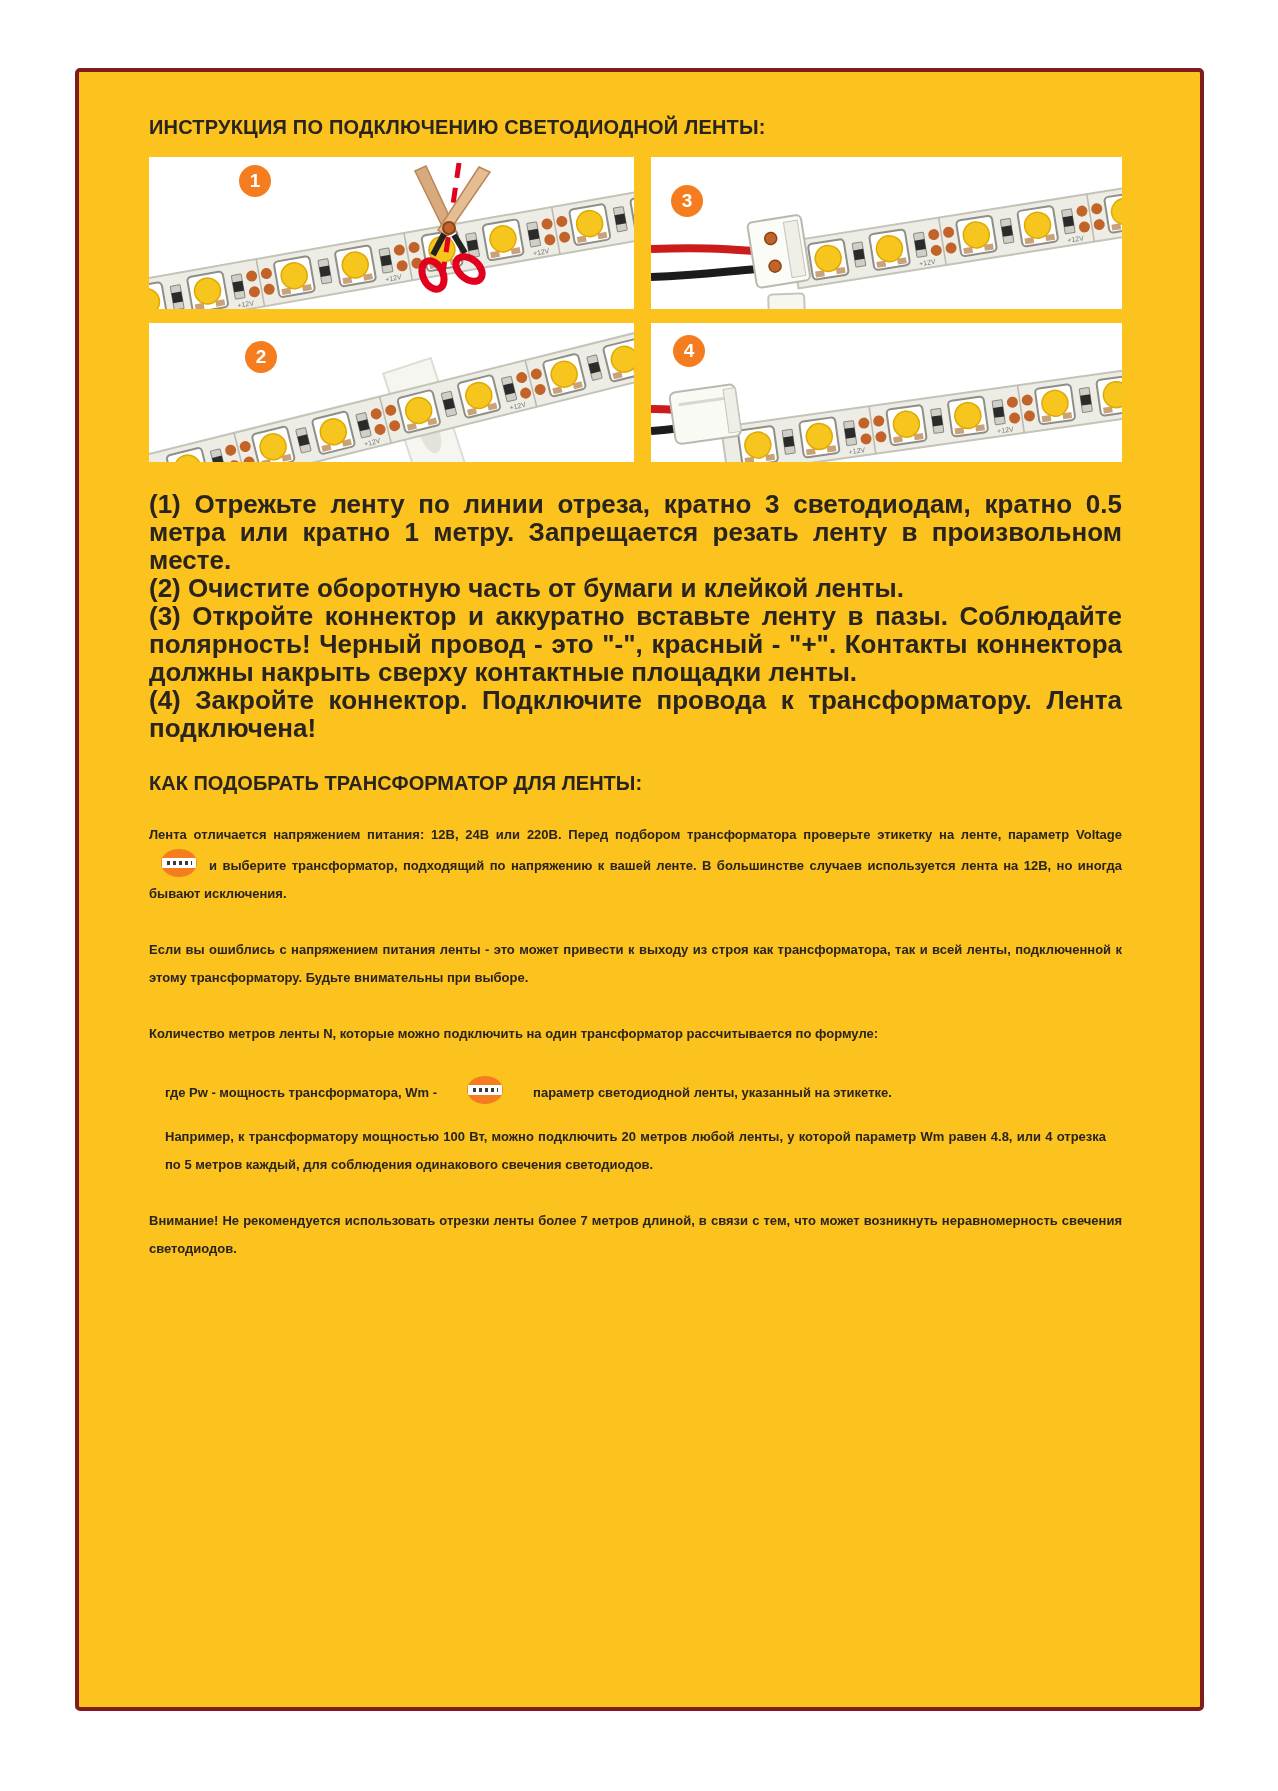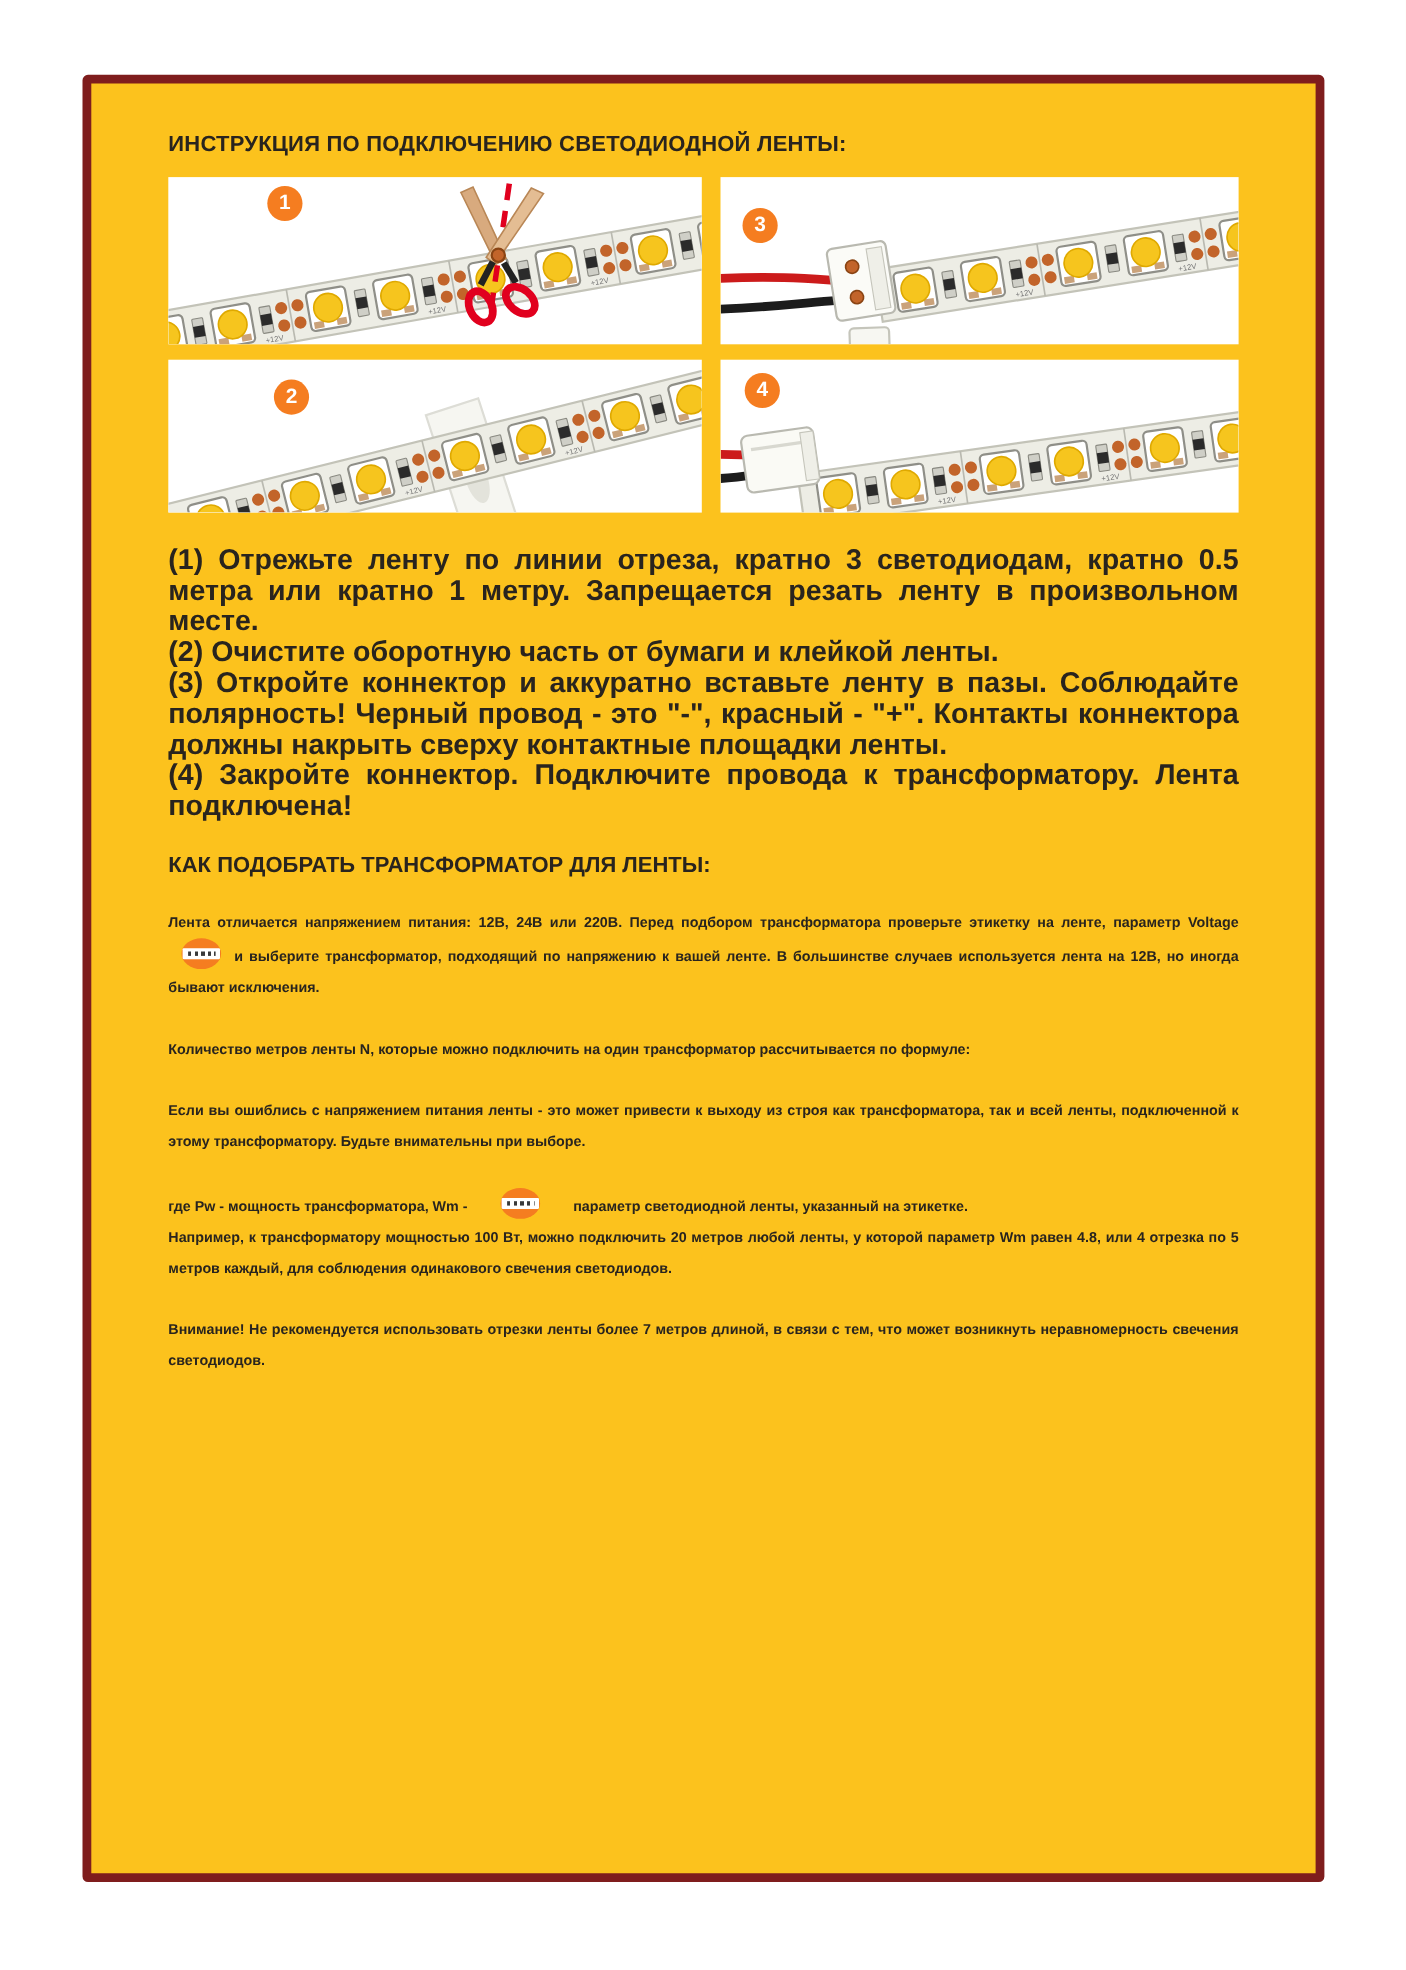--- a/index.html
+++ b/index.html
@@ -1,33 +1,33 @@
 <!DOCTYPE html>
 <html><head>
 <meta charset="utf-8">
 <style>
   html,body{margin:0;padding:0;background:#ffffff;}
   .canvas{position:relative;width:1278px;height:1791px;background:#ffffff;overflow:hidden;
           font-family:"Liberation Sans",sans-serif;}
   .sheet{position:absolute;left:75px;top:68px;width:1129px;height:1643px;box-sizing:border-box;
-         background:#FCC21D;border:8px solid #7f1d1d;border-radius:5px;}
+         background:#FCC21D;border:4px solid #7f1d1d;border-radius:5px;}
   .content{position:absolute;left:70px;top:44px;width:973px;color:#29241E;}
   .title{font-size:20px;font-weight:bold;letter-spacing:0.2px;margin:0 0 18px 0;}
   .photo-grid{display:grid;grid-template-columns:485px 471px;grid-template-rows:152px 139px;
               column-gap:17px;row-gap:14px;}
   .panel{position:relative;background:#ffffff;overflow:hidden;}
   .panel svg{display:block;width:100%;height:100%;}
   .badge{position:absolute;width:32px;height:32px;border-radius:50%;background:#F57D20;
          color:#ffffff;font-weight:bold;font-size:19px;display:flex;align-items:center;
          justify-content:center;}
   .steps{margin-top:28px;}
   .step{font-size:26px;font-weight:bold;line-height:28px;text-align:justify;}
   .h2{font-size:20px;font-weight:bold;margin:30px 0 26px 0;}
   .para{font-size:13px;font-weight:bold;line-height:28px;text-align:justify;margin:0 0 28px 0;}
-  .para--tight{margin:0;}
+  .para--tight{margin:16px;}
   .formula{font-size:21px;font-weight:bold;text-align:center;margin:8px 0 30px 0;}
   .group{margin:0 0 28px 0;}
   .label-icon{display:inline-block;width:36px;height:28px;background:#F57D20;border-radius:50%;
               vertical-align:-7px;position:relative;margin:0 12px;}
   .label-icon::before{content:"";position:absolute;left:1px;right:1px;top:9px;height:10px;
               background:#ffffff;border-radius:1px;}
   .label-icon::after{content:"";position:absolute;left:6px;top:12px;width:25px;height:4px;
               background:repeating-linear-gradient(90deg,#3a3a3a 0 3px,transparent 3px 6px);}
   .label-icon--wide{margin:0 30px;}
 </style>
@@ -144,23 +144,23 @@
         <div class="step">(1) Отрежьте ленту по линии отреза, кратно 3 светодиодам, кратно 0.5 метра или кратно 1 метру. Запрещается резать ленту в произвольном месте.</div>
         <div class="step">(2) Очистите оборотную часть от бумаги и клейкой ленты.</div>
         <div class="step">(3) Откройте коннектор и аккуратно вставьте ленту в пазы. Соблюдайте полярность! Черный провод - это "-", красный - "+". Контакты коннектора должны накрыть сверху контактные площадки ленты.</div>
         <div class="step">(4) Закройте коннектор. Подключите провода к трансформатору. Лента подключена!</div>
       </div>
 
       <div class="h2">КАК ПОДОБРАТЬ ТРАНСФОРМАТОР ДЛЯ ЛЕНТЫ:</div>
 
       <div class="para"><span>Лента отличается напряжением питания: 12В, 24В или 220В. Перед подбором трансформатора проверьте этикетку на ленте, параметр Voltage</span><span class="label-icon"></span><span>и выберите трансформатор, подходящий по напряжению к вашей ленте. В большинстве случаев используется лента на 12В, но иногда бывают исключения.</span></div>
 
+      <div class="para">Если вы ошиблись с напряжением питания ленты - это может привести к выходу из строя как трансформатора, так и всей ленты, подключенной к этому трансформатору. Будьте внимательны при выборе.</div>
+
       <div class="para">Количество метров ленты N, которые можно подключить на один трансформатор рассчитывается по формуле:</div>
-
-      <div class="para">Если вы ошиблись с напряжением питания ленты - это может привести к выходу из строя как трансформатора, так и всей ленты, подключенной к этому трансформатору. Будьте внимательны при выборе.</div>
 
 
       <div class="group">
         <div class="para para--tight"><span>где Pw - мощность трансформатора, Wm -</span><span class="label-icon label-icon--wide"></span><span>параметр светодиодной ленты, указанный на этикетке.</span></div>
         <div class="para para--tight">Например, к трансформатору мощностью 100 Вт, можно подключить 20 метров любой ленты, у которой параметр Wm равен 4.8, или 4 отрезка по 5 метров каждый, для соблюдения одинакового свечения светодиодов.</div>
       </div>
 
       <div class="para">Внимание! Не рекомендуется использовать отрезки ленты более 7 метров длиной, в связи с тем, что может возникнуть неравномерность свечения светодиодов.</div>
 
     </div>

